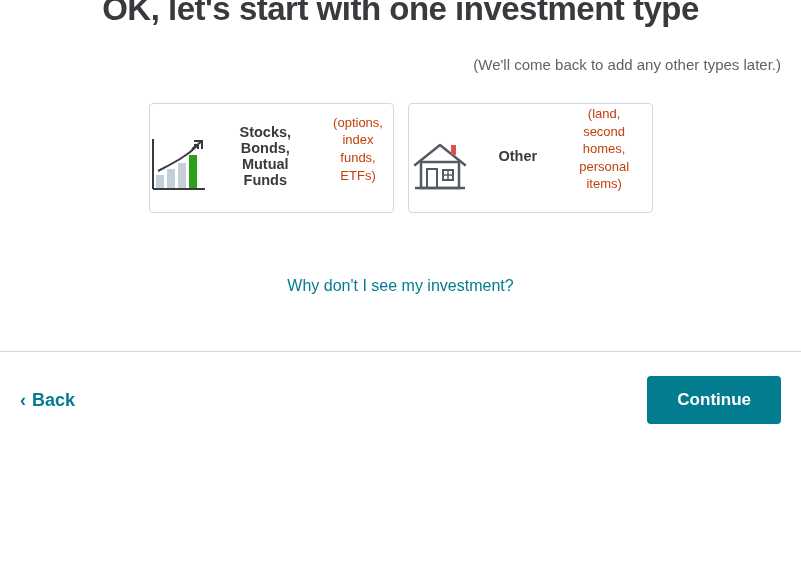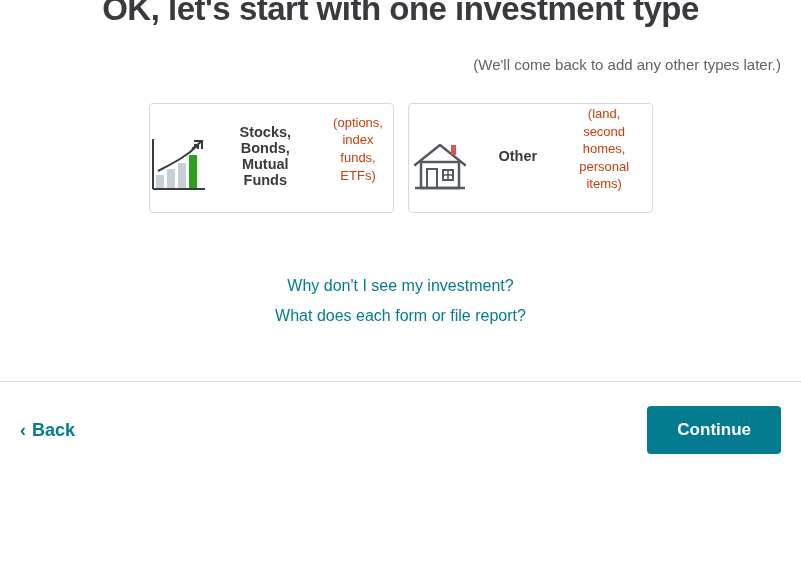--- a/index.html
+++ b/index.html
@@ -191,21 +191,20 @@
       </div>
       <div class="card-title">Other</div>
       <div class="card-sub">(land, second homes, personal items)</div>
       <div class="card-footer">1099-S</div>
     </div>
 
   </div>
 
   <div class="links-area">
     <a class="help-link">Why don't I see my investment?</a>
-    <a class="help-link">What does each form or file report?</a>
   </div>
 </div>
 
 <hr class="divider">
 
 <div class="nav-row">
   <a class="back-link">
     <span class="chevron-left">‹</span>
     <span>Back</span>
   </a>

